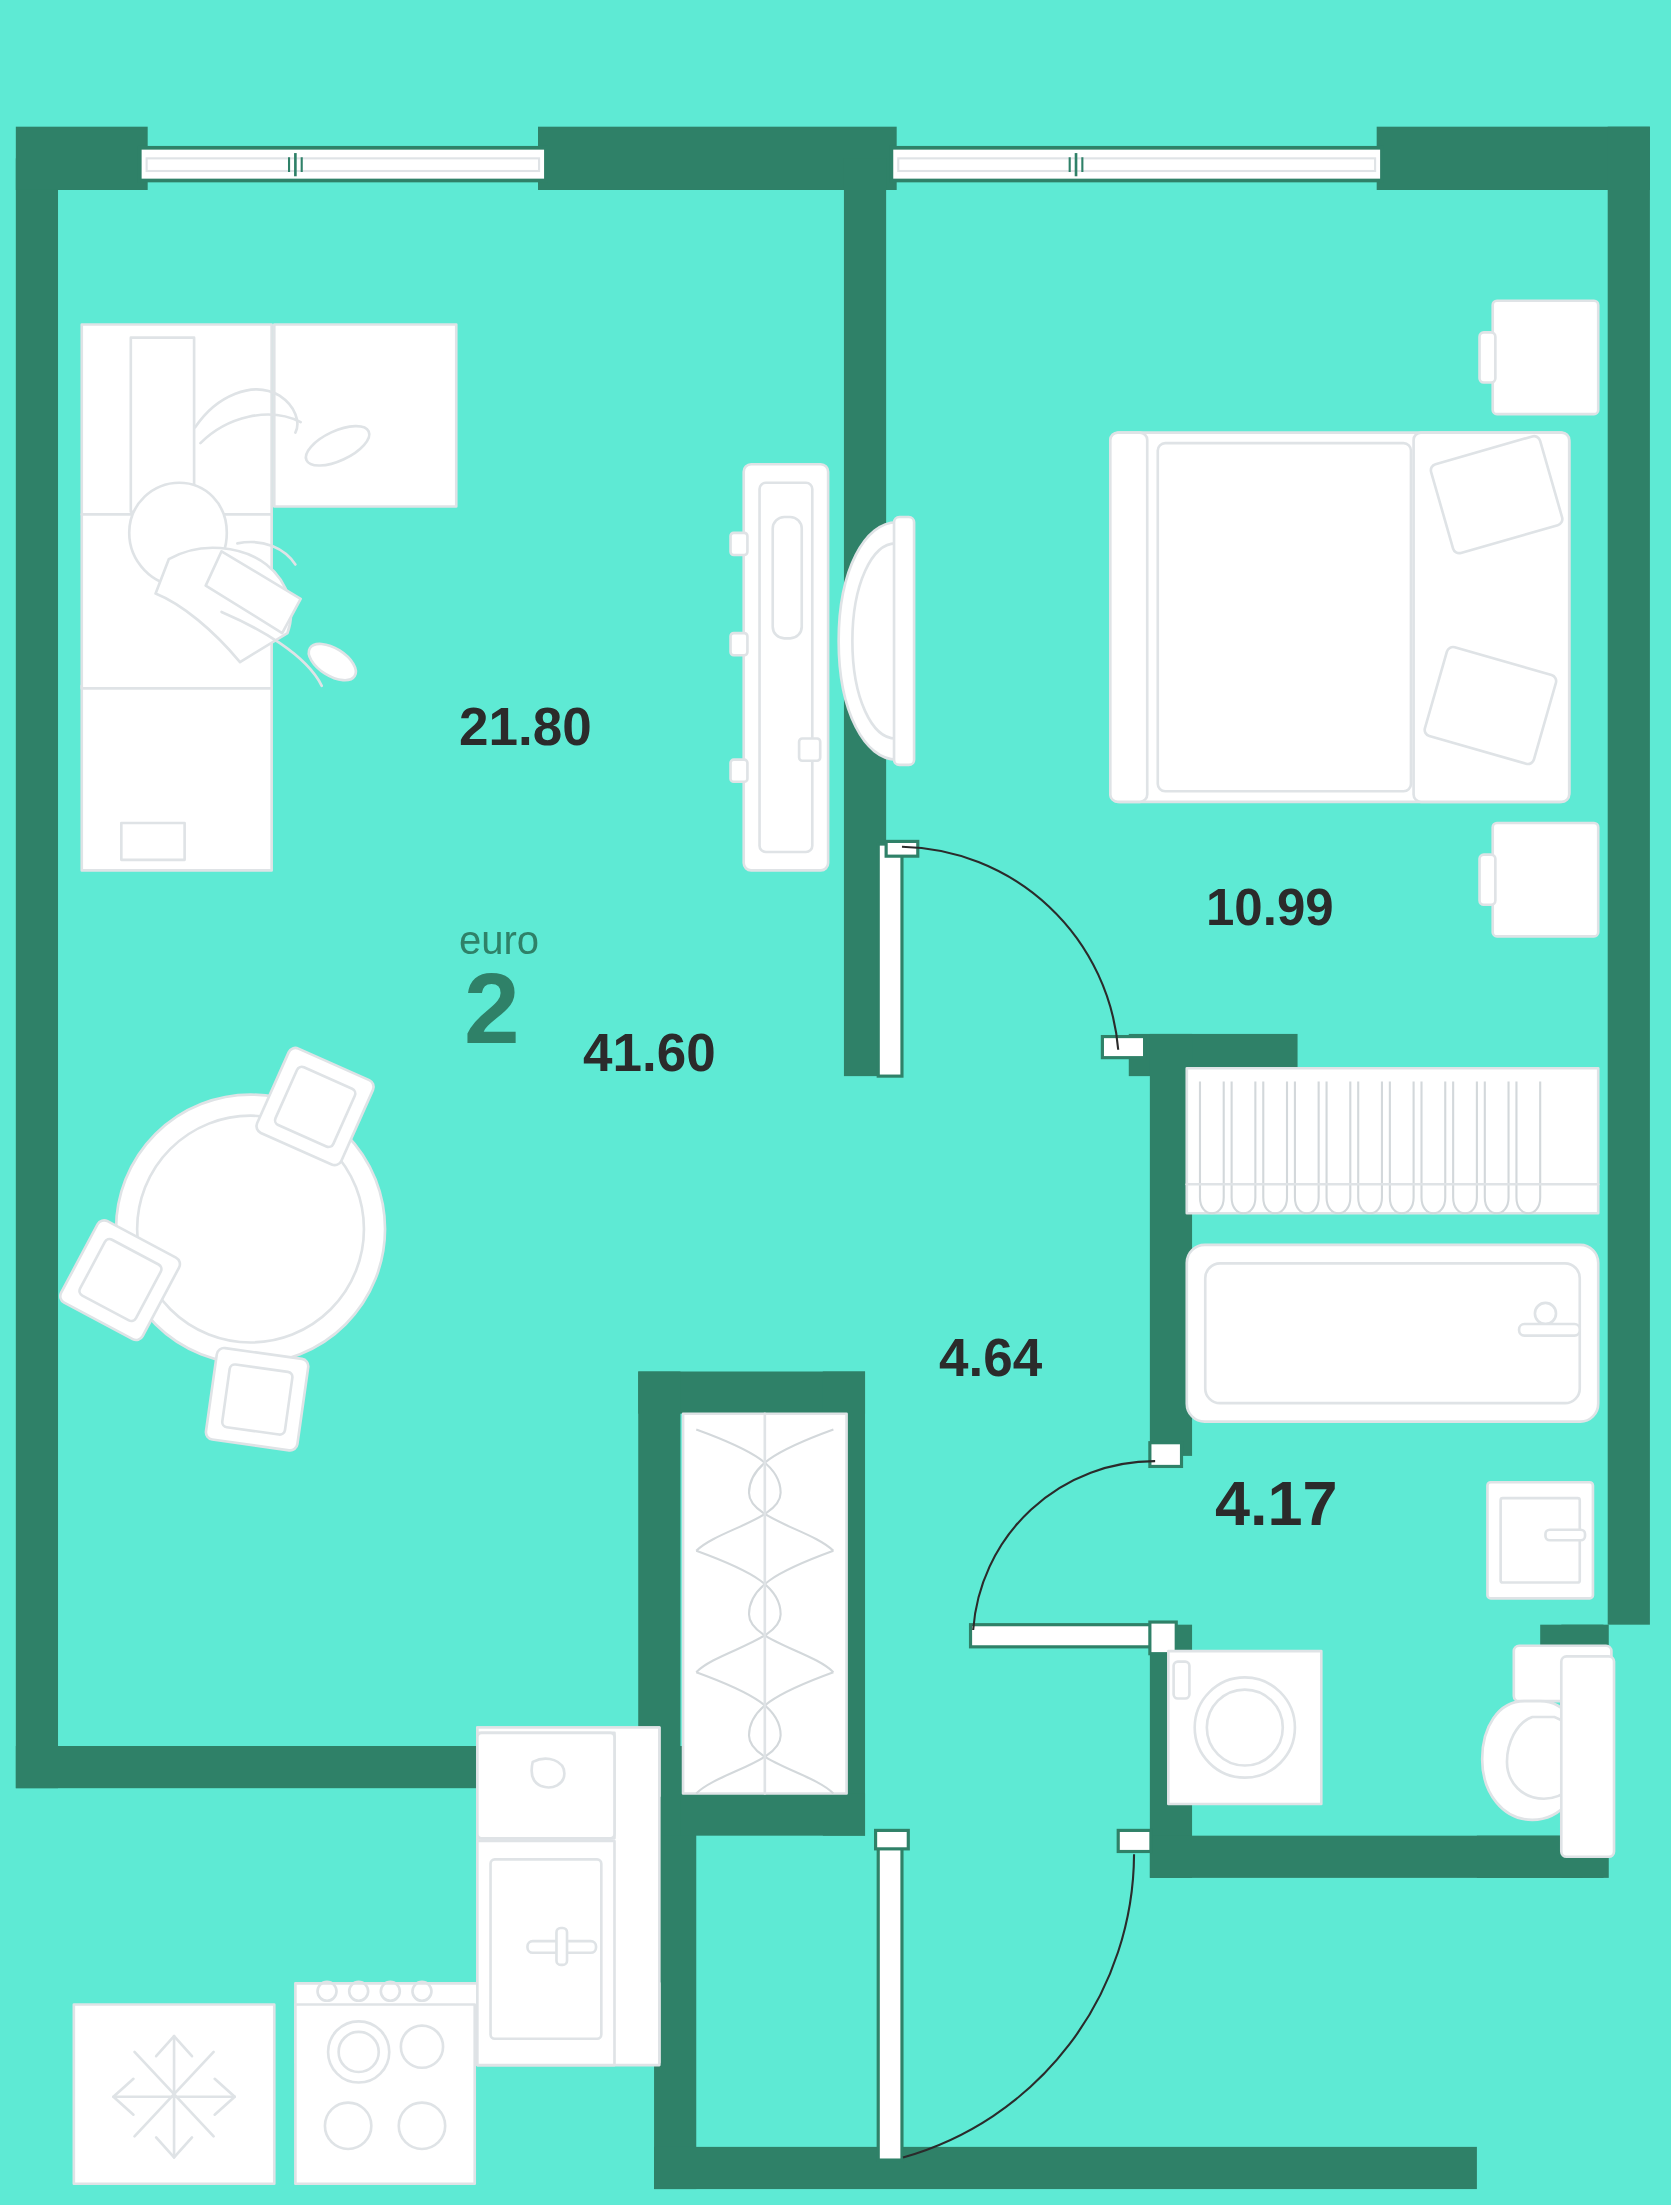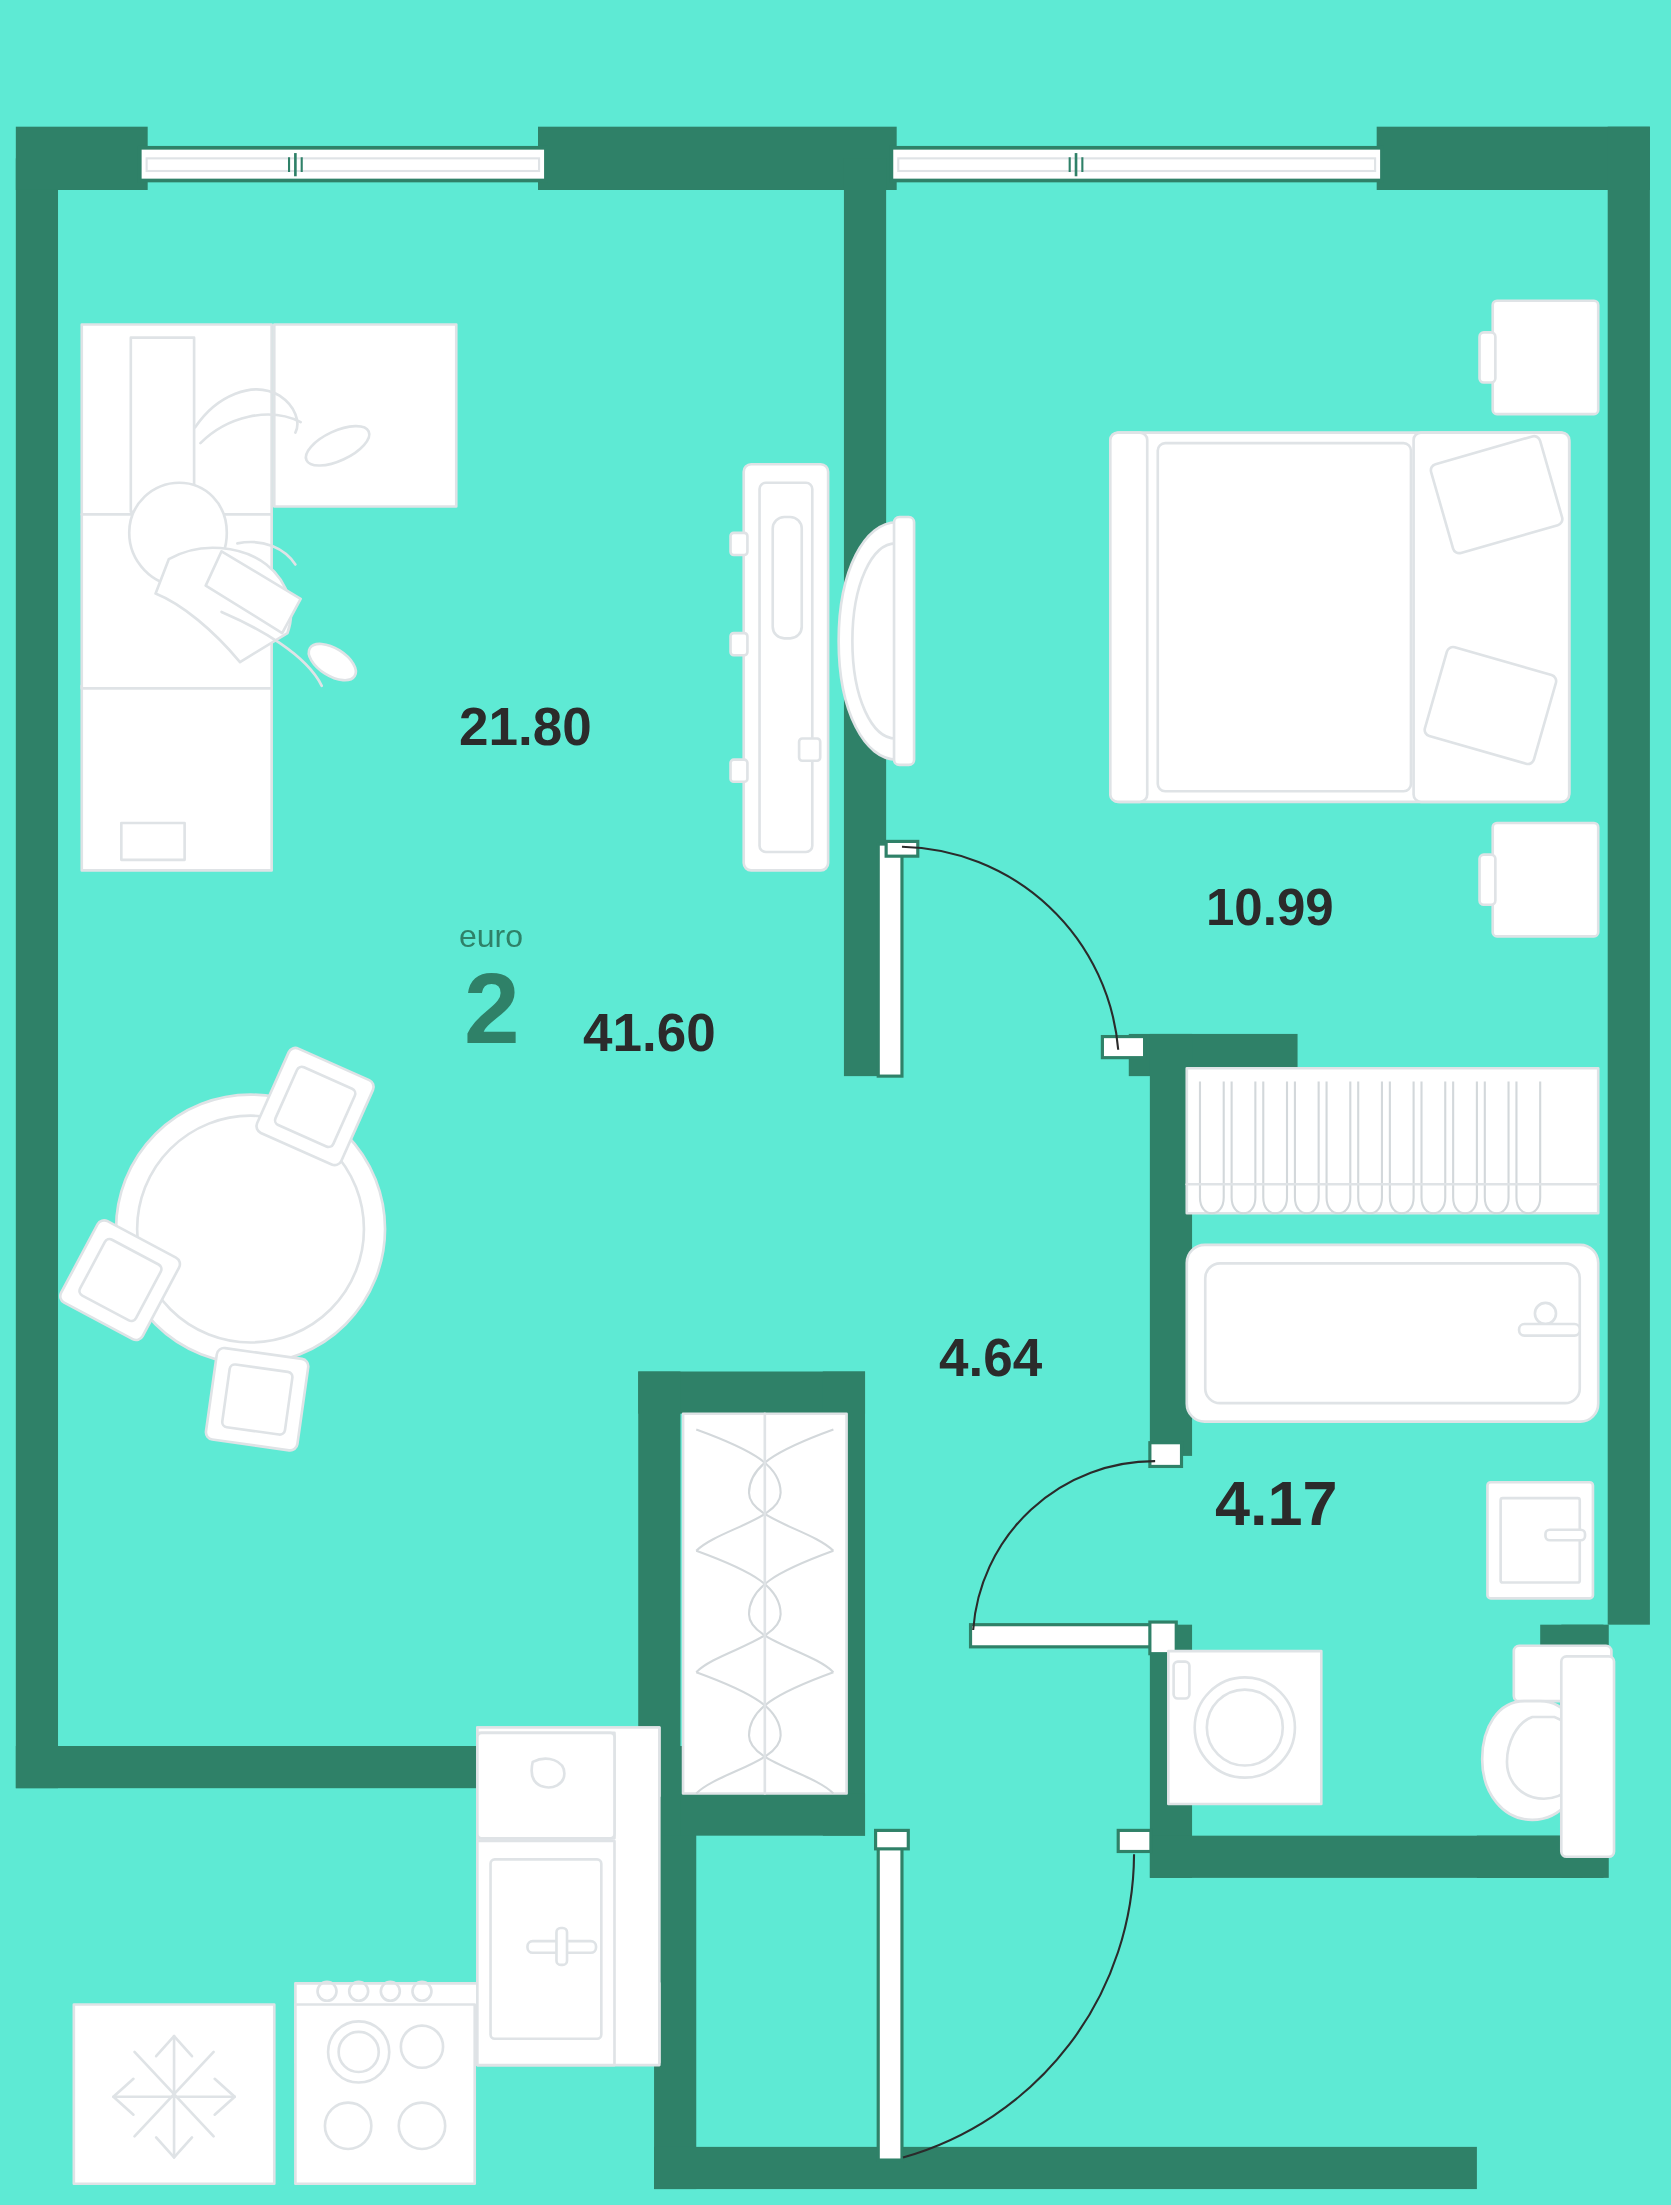--- a/index.html
+++ b/index.html
@@ -45,20 +45,21 @@
     color: #2f8168;
     white-space: nowrap;
     line-height: 1;
   }
   .total-area {
     position: absolute;
     font-family: "Liberation Sans", sans-serif;
     font-weight: 700;
     color: #2b2b2b;
     white-space: nowrap;
+    margin-top: 20px;
   }
 </style>
 </head>
 <body>
 
 <div id="plan-root">
 
   <svg id="plan-svg" viewBox="0 0 3168 4180">
     <defs>
       <style>
@@ -298,20 +299,20 @@
   </svg>
 
   <div class="area-label" style="left:459px; top:696px; font-size:53px;">21.80</div>
 
   <div class="area-label" style="left:1206px; top:878px; font-size:51px;">10.99</div>
 
   <div class="area-label" style="left:939px; top:1314px; font-size:53px;margin-top:13px;">4.64</div>
 
   <div class="area-label" style="left:1215px; top:1467px; font-size:63px;">4.17</div>
 
-  <div class="euro-word" style="left:459px; top:918px; font-size:32px;">euro</div>
+  <div class="euro-word" style="left:459px; top:918px; font-size:40px;">euro</div>
 
   <div class="euro-num" style="left:464px; top:958px; font-size:100px;">2</div>
 
   <div class="total-area" style="left:583px; top:1002px; font-size:53px;">41.60</div>
 
 </div>
 
 
 </body></html>

